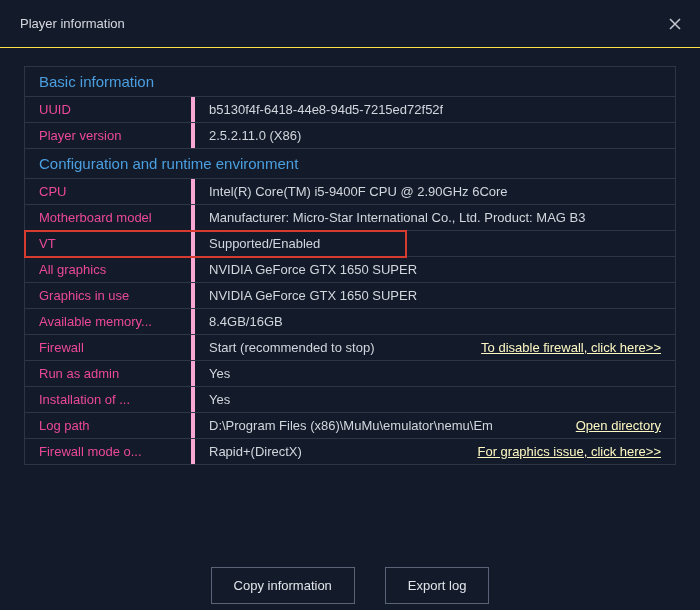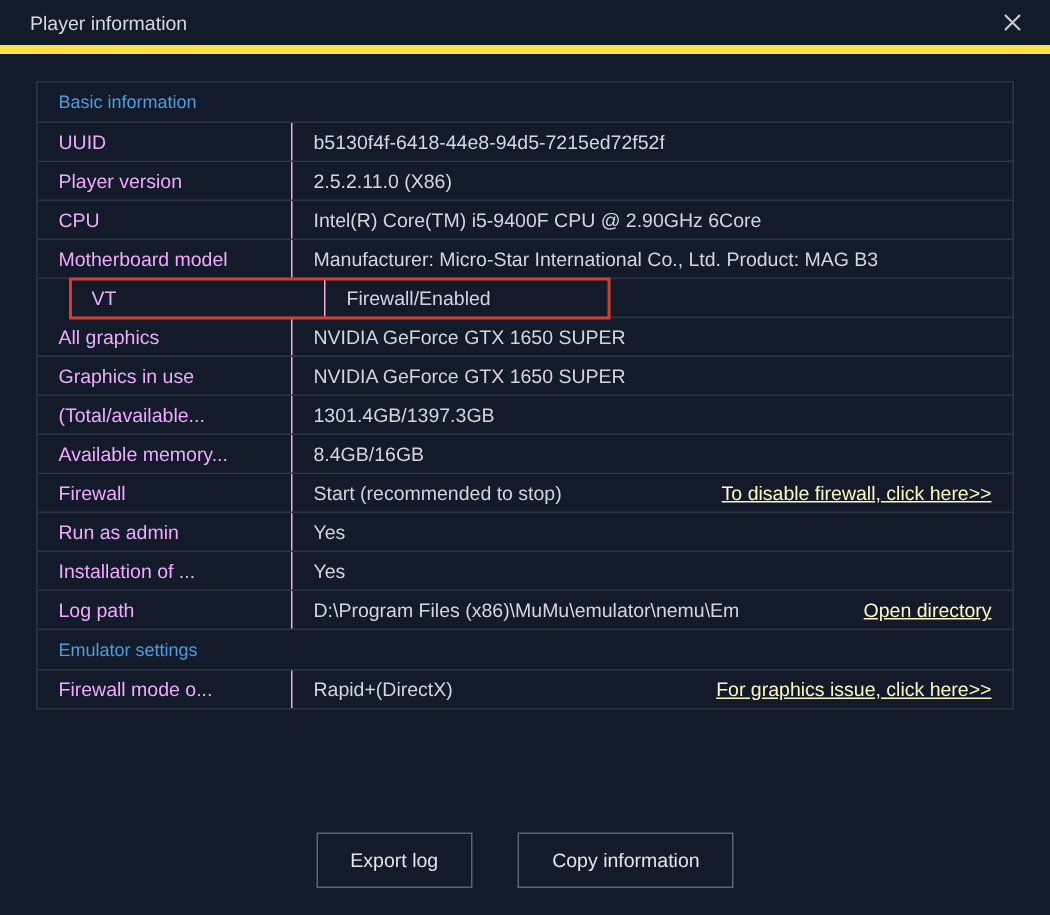--- a/index.html
+++ b/index.html
@@ -9,26 +9,26 @@
     }
     body {
       width: 700px;
       height: 610px;
       background: #131b2a;
       font-family: -apple-system, BlinkMacSystemFont, "Segoe UI", Arial, sans-serif;
       color: #c5c9d0;
       overflow: hidden;
     }
     .titlebar {
-      height: 36px;
+      height: 48px;
       display: flex;
       align-items: center;
       justify-content: space-between;
       padding: 0 14px 0 20px;
-      border-bottom: 6px solid #fde047;
+      border-bottom: 1px solid #fde047;
     }
     .titlebar-title {
       font-size: 13px;
       color: #d5d8de;
     }
     .close-btn {
       width: 22px;
       height: 22px;
       display: flex;
       align-items: center;
@@ -49,35 +49,35 @@
       overflow: hidden;
     }
     .info-table {
       border: 1px solid #2d3647;
       border-bottom: none;
       width: 100%;
     }
     .section-header {
       padding: 6px 14px;
       color: #4B9FE0;
-      font-size: 12px;
+      font-size: 15px;
       border-bottom: 1px solid #2d3647;
     }
     .row {
       display: flex;
       border-bottom: 1px solid #2d3647;
       font-size: 13px;
       min-height: 26px;
     }
     .row-label {
       width: 170px;
       flex-shrink: 0;
       padding: 5px 14px;
-      border-right: 1px solid #f9a8d4;
-      color: #f0abfc;
+      border-right: 4px solid #f9a8d4;
+      color: #ec4899;
       white-space: nowrap;
       overflow: hidden;
       text-overflow: ellipsis;
     }
     .row-value {
       flex: 1;
       padding: 5px 14px;
       color: #d2d6dd;
       display: flex;
       justify-content: space-between;
@@ -90,21 +90,20 @@
       text-overflow: ellipsis;
     }
     .link {
       color: #fef9c3;
       text-decoration: underline;
       cursor: pointer;
       white-space: nowrap;
     }
     .highlight {
       position: relative;
-      margin-left: 22px;
     }
     .highlight::after {
       content: "";
       position: absolute;
       left: -1px;
       right: 268px;
       top: -1px;
       bottom: -2px;
       border: 2px solid #d73a2f;
       pointer-events: none;
@@ -150,63 +149,58 @@
         </div>
     </div>
 
     <div class="row">
       <div class="row-label">Player version</div>
       <div class="row-value">
           <span class="row-value-text">2.5.2.11.0 (X86)</span>
         </div>
     </div>
 
+    <div class="section-header">Configuration and runtime environment</div>
 
     <div class="row">
       <div class="row-label">CPU</div>
       <div class="row-value">
           <span class="row-value-text">Intel(R) Core(TM) i5-9400F CPU @ 2.90GHz 6Core</span>
         </div>
     </div>
 
 
     <div class="row">
       <div class="row-label">Motherboard model</div>
       <div class="row-value">
           <span class="row-value-text">Manufacturer: Micro-Star International Co., Ltd.  Product: MAG B3</span>
         </div>
     </div>
 
     <div class="row highlight">
       <div class="row-label">VT</div>
       <div class="row-value">
-          <span class="row-value-text">Firewall/Enabled</span>
+          <span class="row-value-text">Supported/Enabled</span>
         </div>
     </div>
 
     <div class="row">
       <div class="row-label">All graphics</div>
       <div class="row-value">
           <span class="row-value-text">NVIDIA GeForce GTX 1650 SUPER</span>
         </div>
     </div>
 
     <div class="row">
       <div class="row-label">Graphics in use</div>
       <div class="row-value">
           <span class="row-value-text">NVIDIA GeForce GTX 1650 SUPER</span>
         </div>
     </div>
 
-    <div class="row">
-      <div class="row-label">(Total/available...</div>
-      <div class="row-value">
-          <span class="row-value-text">1301.4GB/1397.3GB</span>
-        </div>
-    </div>
 
     <div class="row">
       <div class="row-label">Available memory...</div>
       <div class="row-value">
           <span class="row-value-text">8.4GB/16GB</span>
         </div>
     </div>
 
     <div class="row">
       <div class="row-label">Firewall</div>
@@ -231,29 +225,28 @@
     </div>
 
     <div class="row">
       <div class="row-label">Log path</div>
       <div class="row-value">
         <span class="row-value-text">D:\Program Files (x86)\MuMu\emulator\nemu\Em</span>
         <span class="link">Open directory</span>
       </div>
     </div>
 
-    <div class="section-header">Emulator settings</div>
 
     <div class="row">
       <div class="row-label">Firewall mode o...</div>
       <div class="row-value">
         <span class="row-value-text">Rapid+(DirectX)</span>
         <span class="link">For graphics issue, click here&gt;&gt;</span>
       </div>
     </div>
 
   </div>
 </div>
 
 <div class="button-bar">
+  <button class="action-btn">Copy information</button>
   <button class="action-btn">Export log</button>
-  <button class="action-btn">Copy information</button>
 </div>
 
 </body></html>

